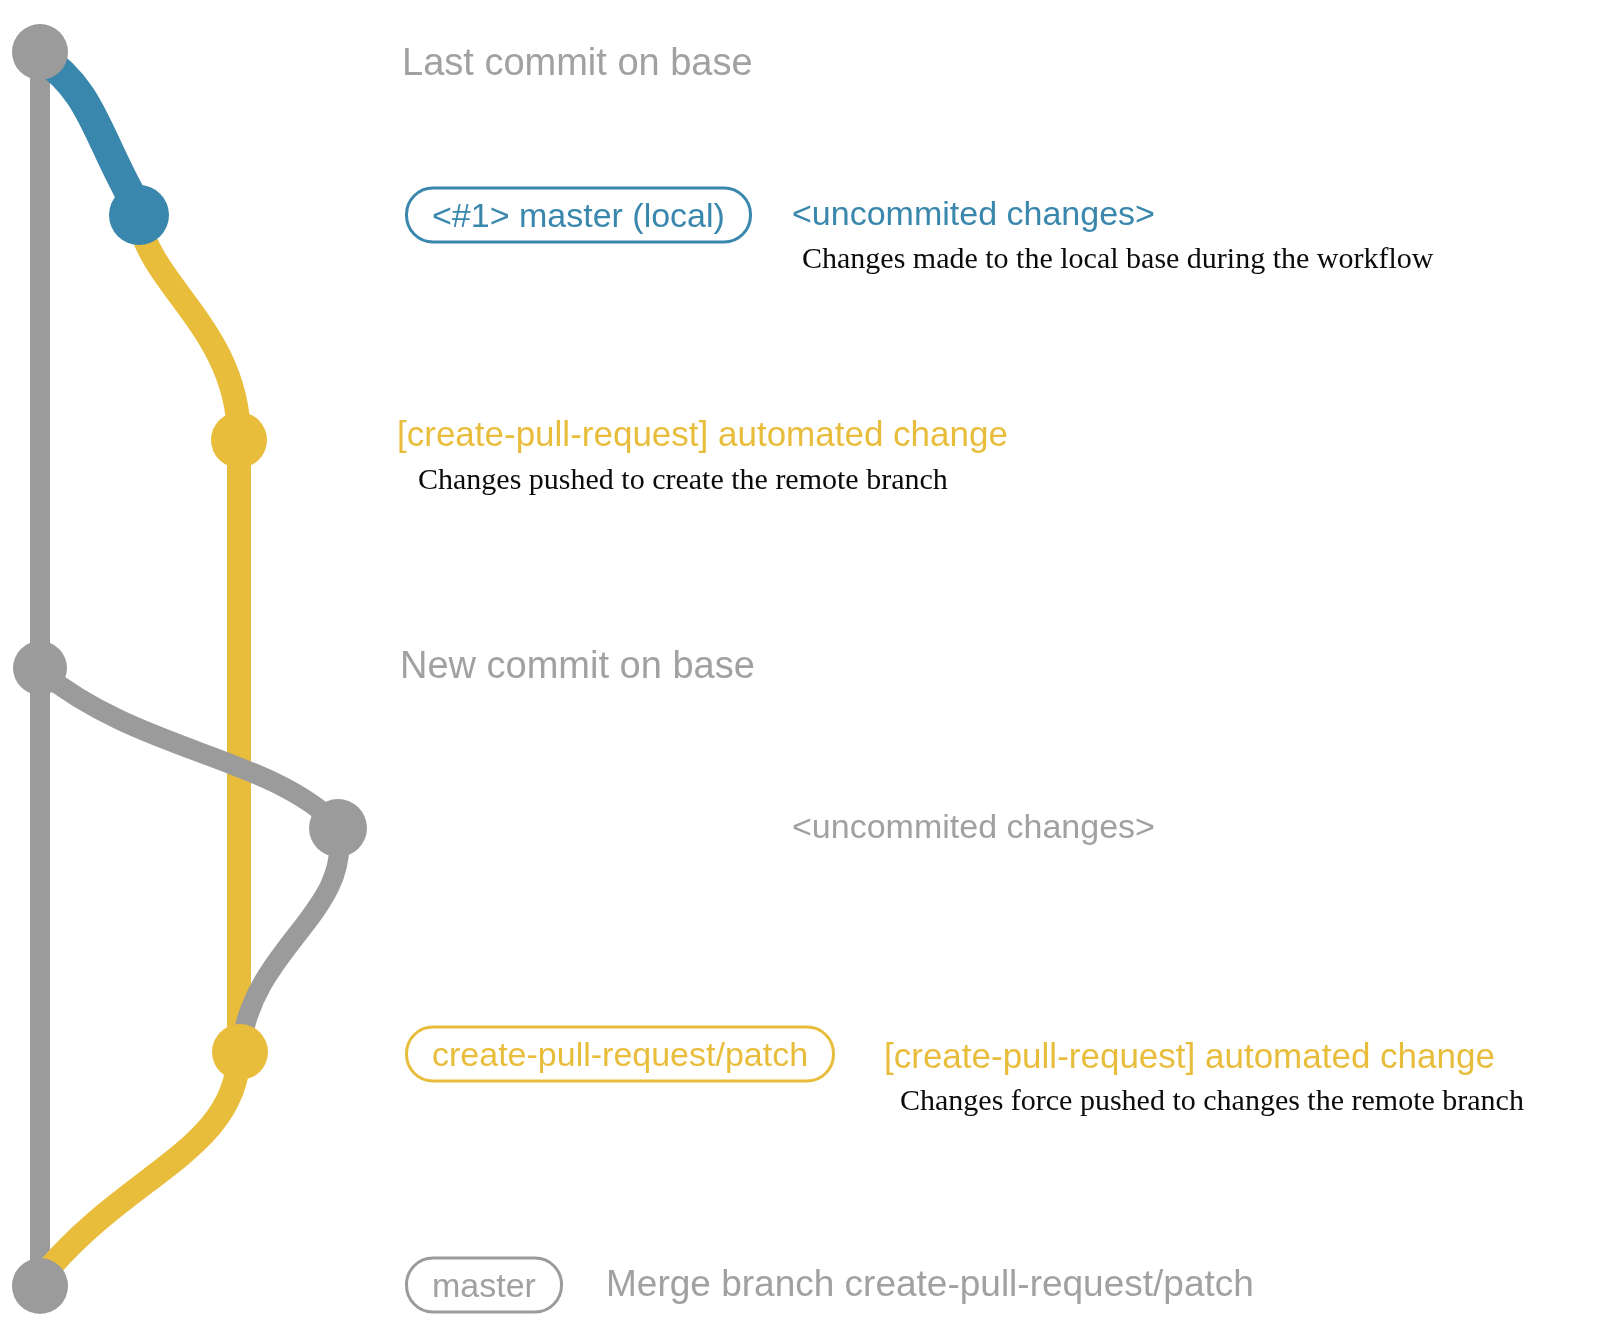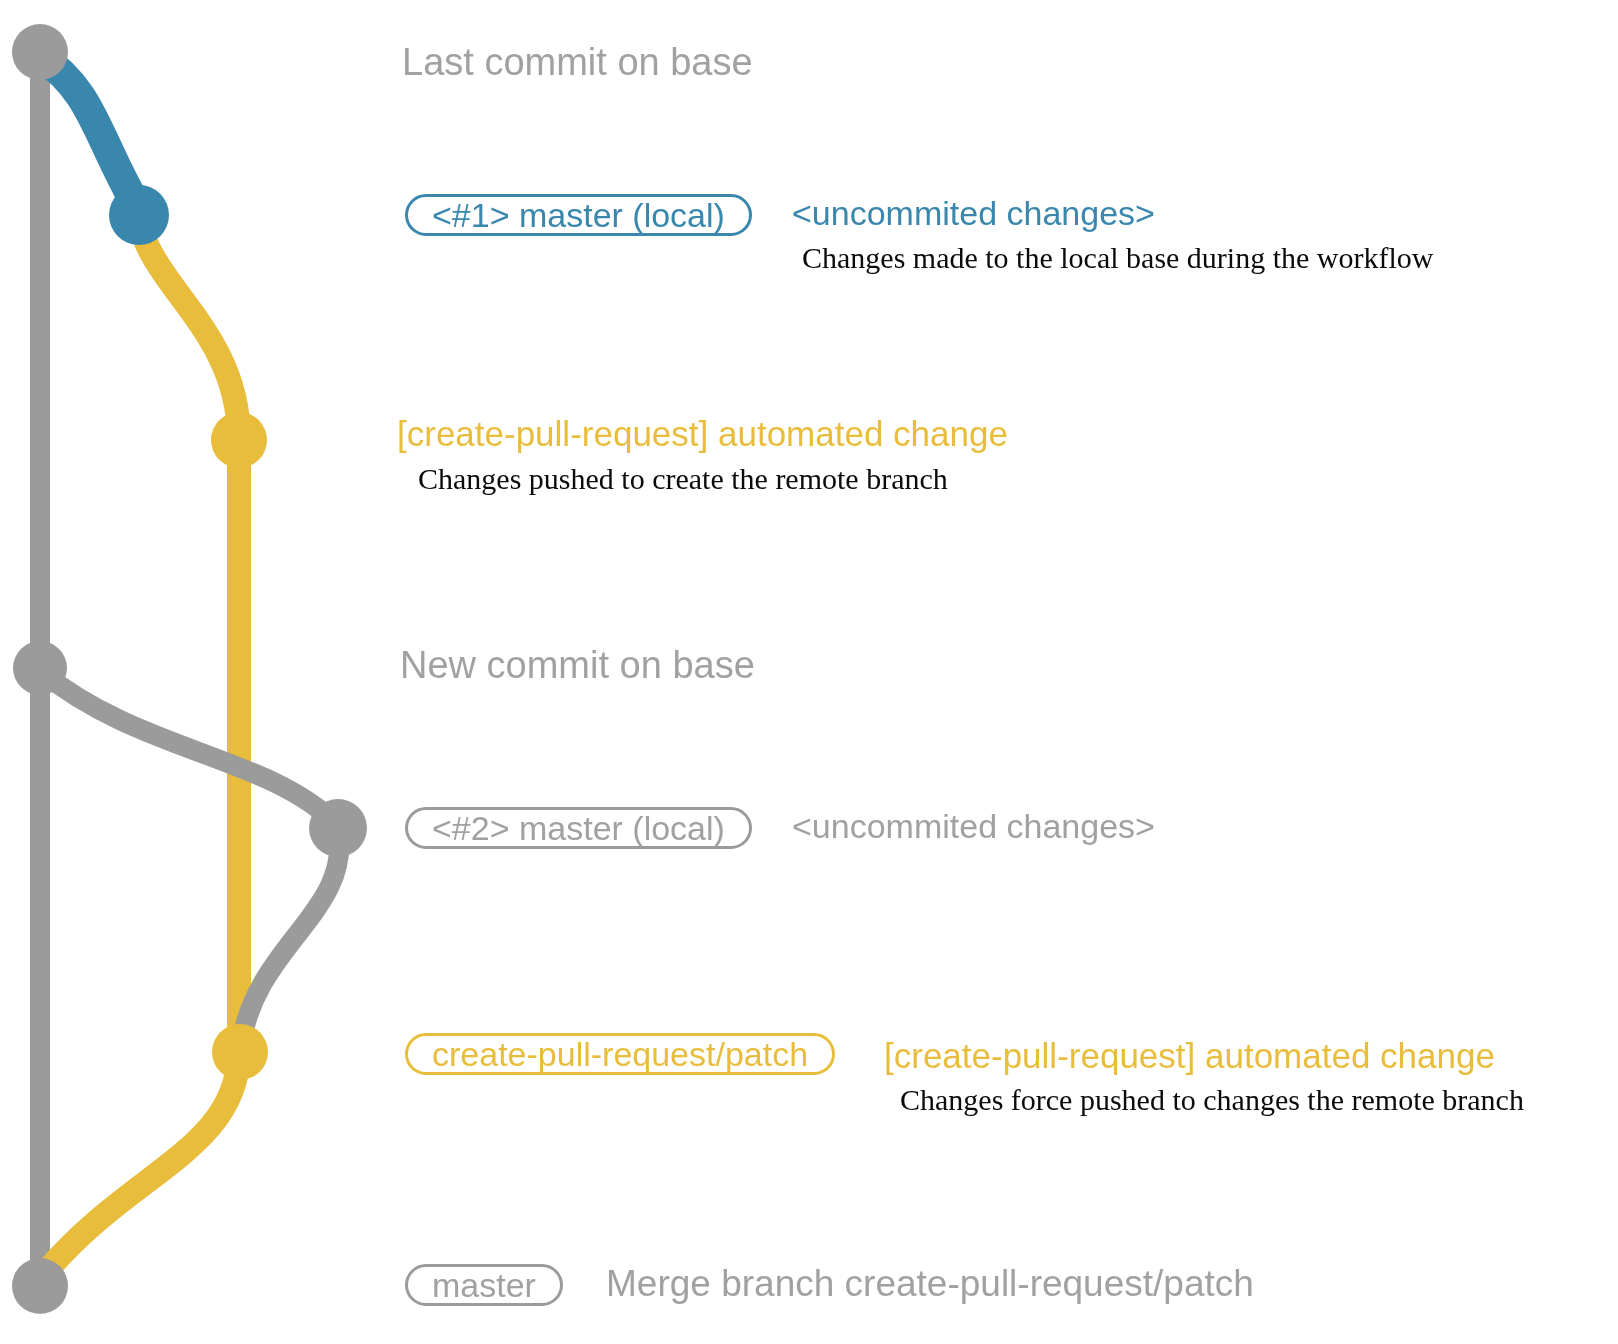--- a/index.html
+++ b/index.html
@@ -42,21 +42,21 @@
     font-family:"Liberation Serif",serif;
     font-size:30px;
     color:var(--caption-black);
   }
 
   .badge{
     position:absolute;
     transform:translateY(-50%);
     display:inline-flex;
     align-items:center;
-    height:42px;
+    height:57px;
     padding:0 24px;
     border:3px solid;
     border-radius:28px;
     font-size:34px;
     background:var(--background);
     white-space:nowrap;
   }
   .badge.blue{color:var(--local-blue);border-color:var(--local-blue);}
   .badge.gray{color:var(--text-gray);border-color:var(--base-gray);}
   .badge.yellow{color:var(--patch-yellow);border-color:var(--patch-yellow);}
@@ -95,21 +95,20 @@
 
   <div class="badge blue" style="left:405px;top:215px;">&lt;#1&gt; master (local)</div>
   <div class="t note blue" style="left:792px;top:213px;">&lt;uncommited changes&gt;</div>
   <div class="t caption" style="left:802px;top:258px;">Changes made to the local base during the workflow</div>
 
   <div class="t h-yellow" style="left:397px;top:434px;">[create-pull-request] automated change</div>
   <div class="t h-gray" style="left:400px;top:665px;">New commit on base</div>
 
   <div class="t caption" style="left:418px;top:479px;">Changes pushed to create the remote branch</div>
 
-  <div class="badge gray" style="left:405px;top:828px;">&lt;#2&gt; master (local)</div>
   <div class="t note gray" style="left:792px;top:826px;">&lt;uncommited changes&gt;</div>
 
   <div class="badge yellow" style="left:405px;top:1054px;">create-pull-request/patch</div>
   <div class="t h-yellow" style="left:884px;top:1056px;">[create-pull-request] automated change</div>
   <div class="t caption" style="left:900px;top:1100px;">Changes force pushed to changes the remote branch</div>
 
   <div class="badge gray" style="left:405px;top:1285px;">master</div>
   <div class="t merge-label" style="left:590px;top:1284px;margin-left:16px;">Merge branch create-pull-request/patch</div>
 
 </div>

